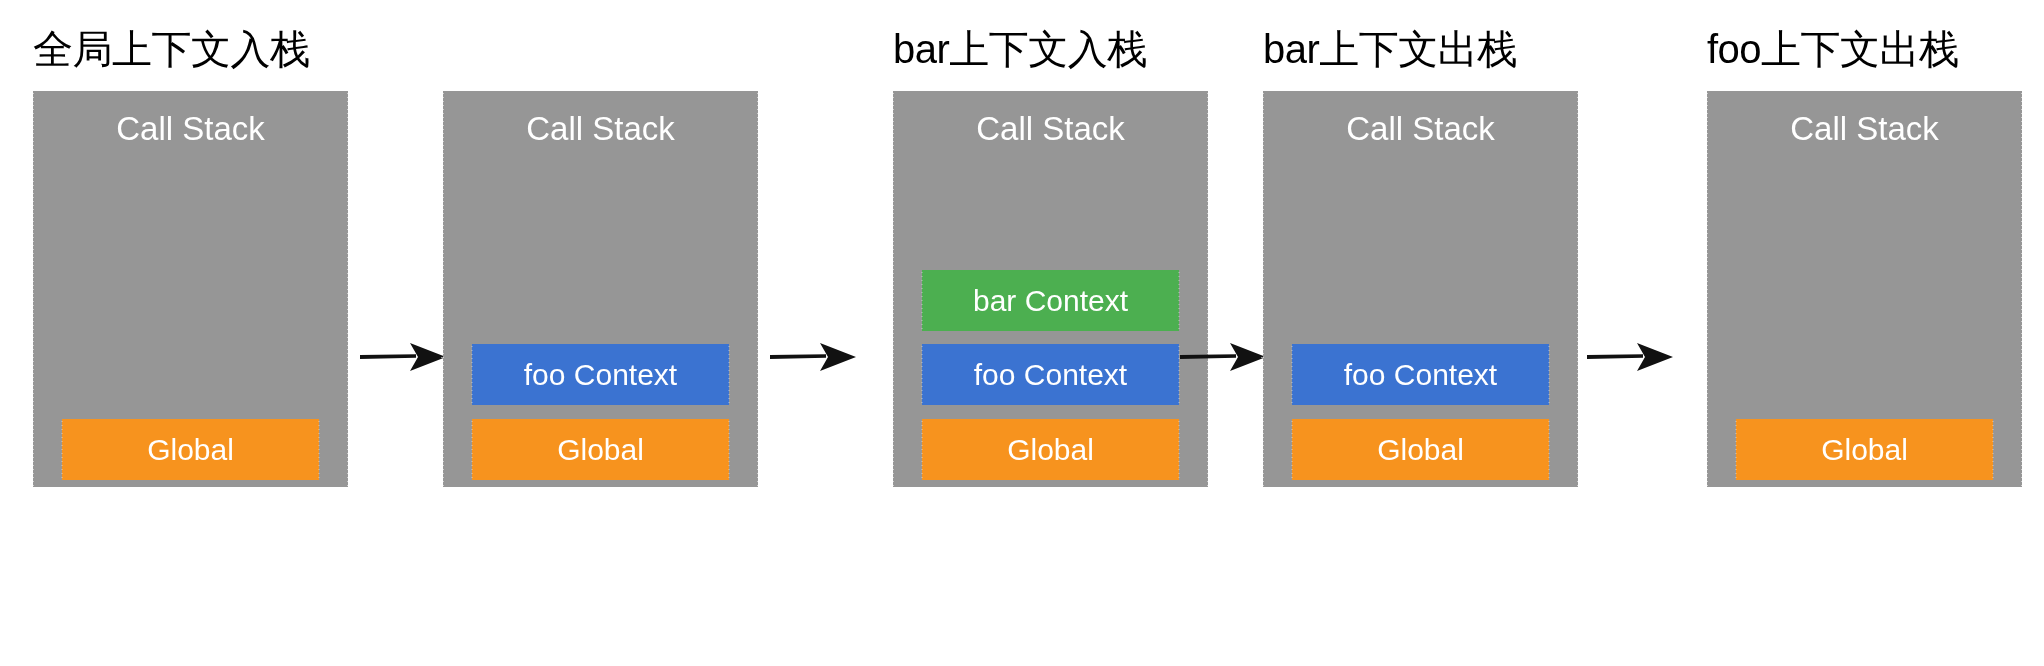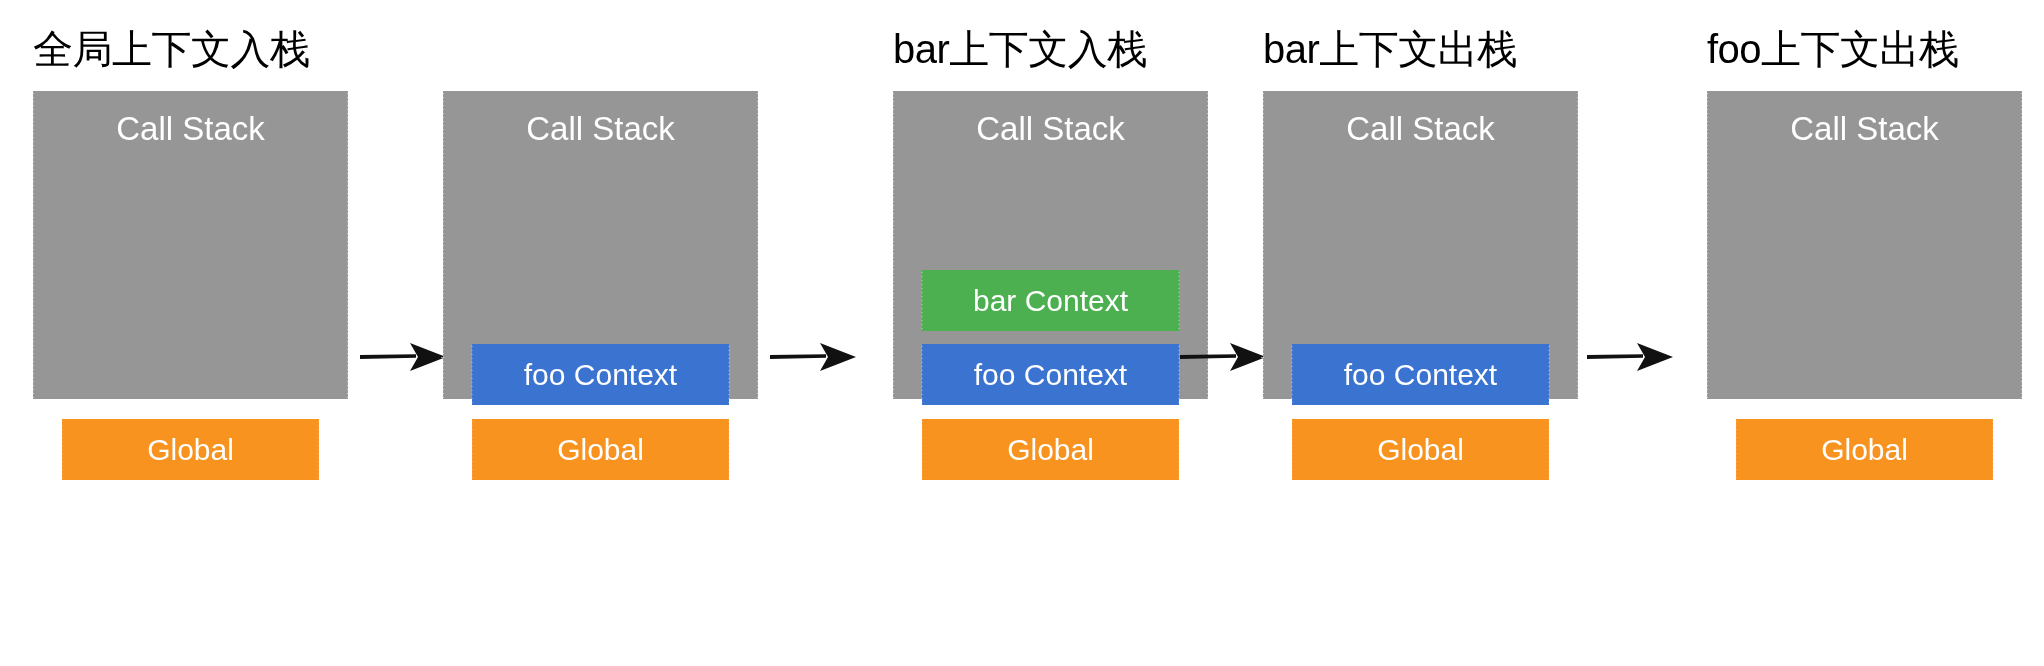--- a/index.html
+++ b/index.html
@@ -45,21 +45,21 @@
     white-space: nowrap;
     letter-spacing: -0.5px;
   }
 
   
   .callstack {
     position: absolute;
     top: 75px;
     left: 0;
     width: 315px;
-    height: 308px;
+    height: 396px;
     background: #969696;
     box-sizing: border-box;
   }
   
   .callstack::before {
     content: "";
     position: absolute;
     inset: -2px;
     background:
       repeating-linear-gradient(0deg, rgba(150,150,150,0) 0px, rgba(150,150,150,0) 3px, rgba(255,255,255,0.55) 3px, rgba(255,255,255,0.55) 4px);

